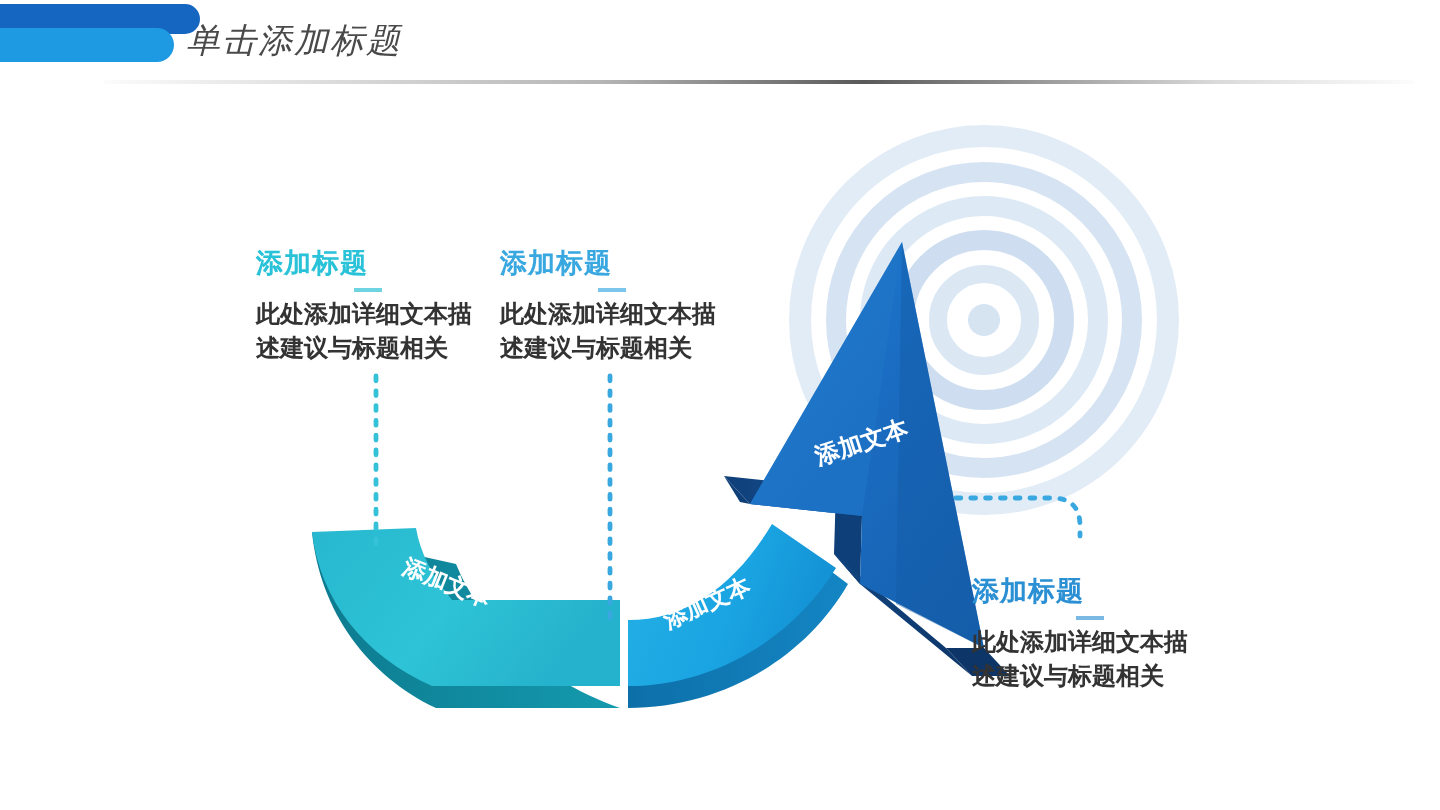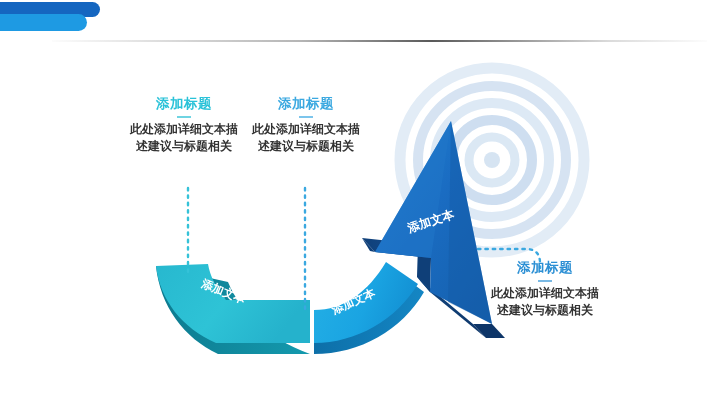--- a/index.html
+++ b/index.html
@@ -73,22 +73,23 @@
     position: absolute;
     left: 0;
     top: 0;
     width: 720px;
     height: 405px;
   }
 
   
   .callout {
     position: absolute;
-    text-align: center;
+    text-align: left;
     line-height: 1.42;
+    margin-top: 28px;
   }
   .callout .c-title {
     font-size: 13.5px;
     font-weight: bold;
     letter-spacing: 0.5px;
     white-space: nowrap;
   }
   .callout .c-div {
     width: 14px;
     height: 2px;
@@ -104,20 +105,21 @@
   #callout-2 { left: 250px; top: 94px; width: 112px; }
   #callout-3 { left: 486px; top: 258px; width: 118px; }
 </style>
 </head>
 <body>
 
 <div id="slide">
 
   <div class="hdr-bar-dark" style="background: rgb(21, 102, 192);"></div>
   <div class="hdr-bar-light" style="background: rgb(30, 154, 227);"></div>
+  <div class="hdr-title">单击添加标题</div>
   <div class="hdr-rule"></div>
 
   <svg id="stage" viewBox="0 0 720 405" width="720" height="405" xmlns="http://www.w3.org/2000/svg">
     <defs>
       <linearGradient id="gArcLeftTop" x1="0" y1="0" x2="1" y2="0.4">
         <stop offset="0%" stop-color="#27b8cf"></stop>
         <stop offset="55%" stop-color="#2ec3d6"></stop>
         <stop offset="100%" stop-color="#25b2cc"></stop>
       </linearGradient>
       <linearGradient id="gArcLeftSide" x1="0" y1="0" x2="1" y2="0">

